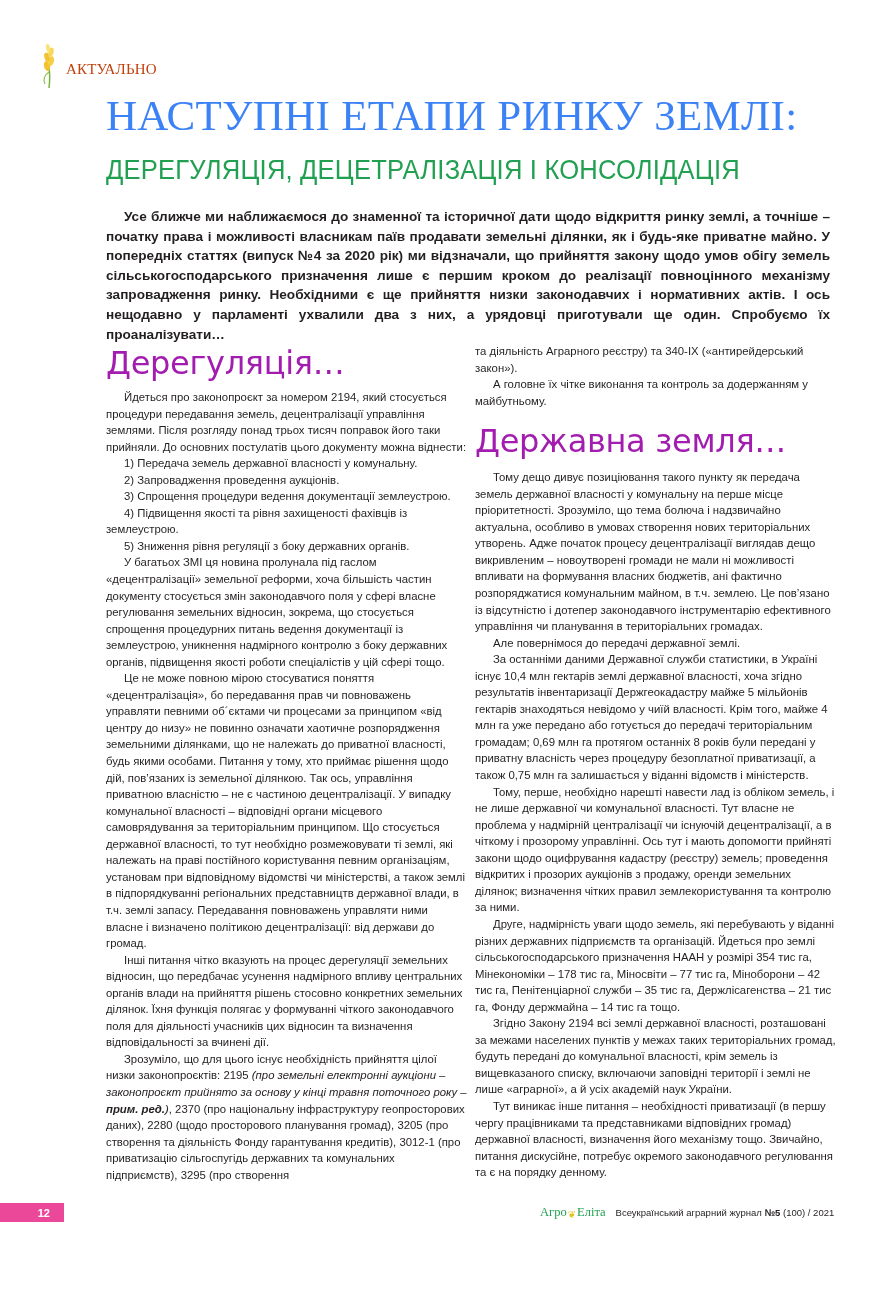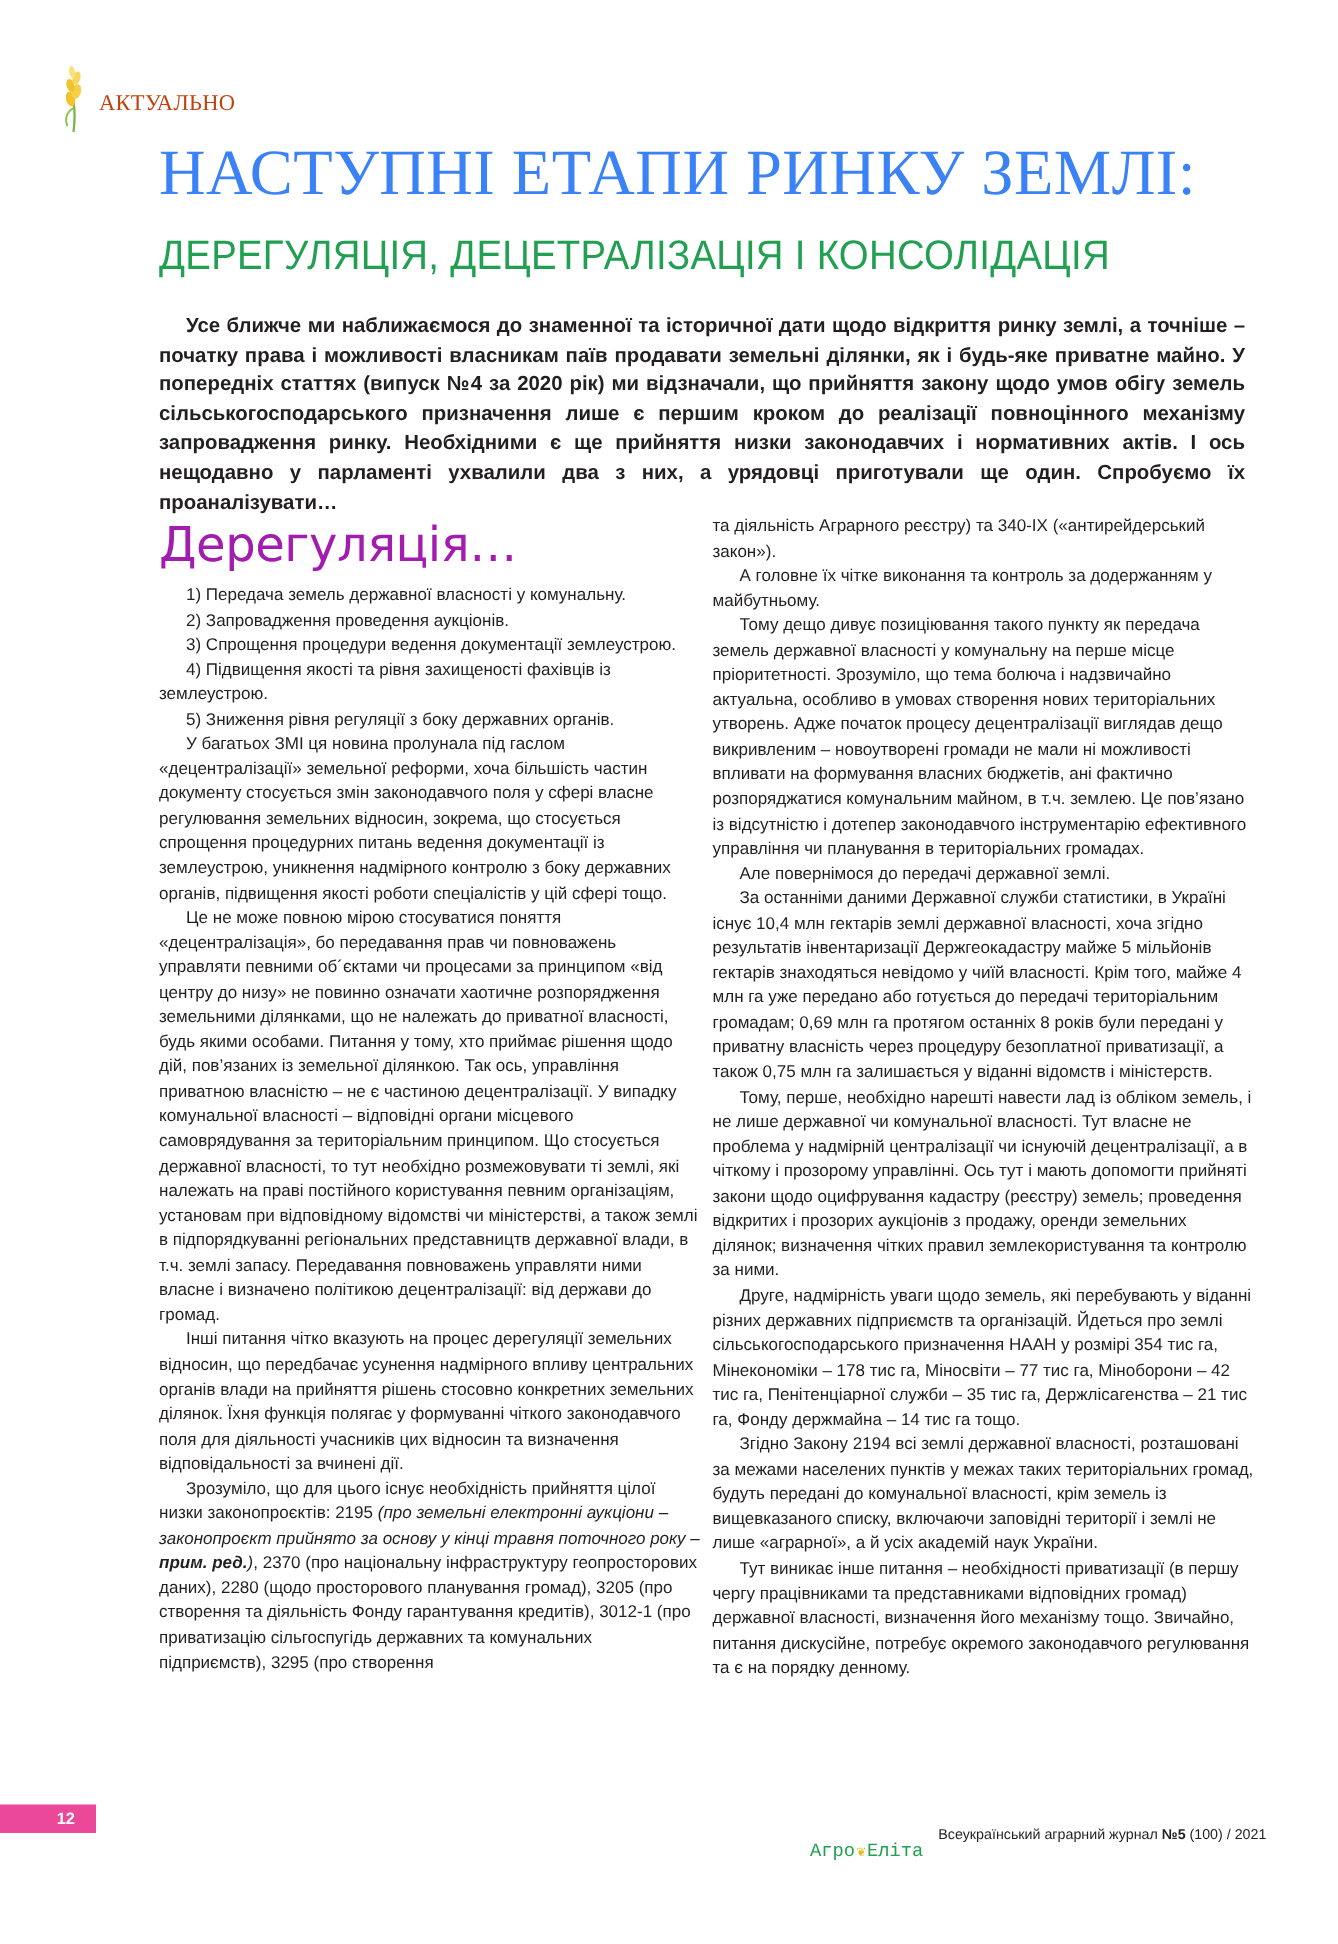--- a/index.html
+++ b/index.html
@@ -20,21 +20,21 @@
   .col-left { left: 106px; }
   .col-right { left: 475px; }
   .col p { margin: 0; text-indent: 18px; text-align: left; }
   .col p.noindent { text-indent: 0; }
   .col h2 { font-family: "DejaVu Sans", sans-serif; font-weight: normal; color: #a21caf; font-size: 32px; line-height: 32px; margin: 6px 0 10px 0; letter-spacing: -0.3px; }
   .col-left h2 { margin-top: 4px; }
   .col-right h2 { margin-top: 16px; margin-bottom: 12px; }
 
   .footer-page { position: absolute; left: 0; top: 1203px; width: 64px; height: 19px; background: #ec4899; color: #ffffff; font-size: 11px; font-weight: bold; display: flex; align-items: center; justify-content: flex-end; padding-right: 14px; box-sizing: border-box; }
   .footer-brand { position: absolute; left: 540px; top: 1205px; display: flex; align-items: center; gap: 10px; white-space: nowrap; }
-  .brand-logo { font-family: Liberation Mono, monospace; font-size: 12.5px; color: #22a052; display: flex; align-items: flex-end; margin-top: 22px; }
+  .brand-logo { font-family: Liberation Serif, serif; font-size: 12.5px; color: #22a052; display: flex; align-items: flex-end; }
   .brand-leaf { color: #e3c21d; font-size: 10px; margin: 0 1px; }
   .brand-journal { font-size: 9.5px; color: #231f20; text-align: right; }
   .brand-journal b { font-weight: bold; }
 </style>
 </head>
 <body>
 
 <div class="section-tag">
   <svg class="wheat" viewBox="0 0 22 48">
     <path d="M9 46 C10 38 10 32 9 26" stroke="#7cb342" stroke-width="1.5" fill="none"></path>
@@ -48,34 +48,36 @@
   <span class="section-label">АКТУАЛЬНО</span>
 </div>
 
 <h1 class="title">НАСТУПНІ ЕТАПИ РИНКУ ЗЕМЛІ:</h1>
 <h2 class="subtitle">ДЕРЕГУЛЯЦІЯ, ДЕЦЕТРАЛІЗАЦІЯ І КОНСОЛІДАЦІЯ</h2>
 
 <p class="lead"><span class="indent"></span><span>Усе ближче ми наближаємося до знаменної та історичної дати щодо відкриття ринку землі, а точніше – початку права і можливості власникам паїв продавати земельні ділянки, як і будь-яке приватне майно. У попередніх статтях (випуск №4 за 2020 рік) ми відзначали, що прийняття закону щодо умов обігу земель сільськогосподарського призначення лише є першим кроком до реалізації повноцінного механізму запровадження ринку. Необхідними є ще прийняття низки законодавчих і нормативних актів. І ось нещодавно у парламенті ухвалили два з них, а урядовці приготували ще один. Спробуємо їх проаналізувати…</span></p>
 
 <div class="col col-left">
   <h2>Дерегуляція…</h2>
+  <p>Йдеться про законопроєкт за номером 2194, який стосується процедури передавання земель, децентралізації управління землями. Після розгляду понад трьох тисяч поправок його таки прийняли. До основних постулатів цього документу можна віднести:</p>
   <p>1) Передача земель державної власності у комунальну.</p>
   <p>2) Запровадження проведення аукціонів.</p>
   <p>3) Спрощення процедури ведення документації землеустрою.</p>
   <p>4) Підвищення якості та рівня захищеності фахівців із землеустрою.</p>
   <p>5) Зниження рівня регуляції з боку державних органів.</p>
   <p>У багатьох ЗМІ ця новина пролунала під гаслом «децентралізації» земельної реформи, хоча більшість частин документу стосується змін законодавчого поля у сфері власне регулювання земельних відносин, зокрема, що стосується спрощення процедурних питань ведення документації із землеустрою, уникнення надмірного контролю з боку державних органів, підвищення якості роботи спеціалістів у цій сфері тощо.</p>
   <p>Це не може повною мірою стосуватися поняття «децентралізація», бо передавання прав чи повноважень управляти певними об´єктами чи процесами за принципом «від центру до низу» не повинно означати хаотичне розпорядження земельними ділянками, що не належать до приватної власності, будь якими особами. Питання у тому, хто приймає рішення щодо дій, пов’язаних із земельної ділянкою. Так ось, управління приватною власністю – не є частиною децентралізації. У випадку комунальної власності – відповідні органи місцевого самоврядування за територіальним принципом. Що стосується державної власності, то тут необхідно розмежовувати ті землі, які належать на праві постійного користування певним організаціям, установам при відповідному відомстві чи міністерстві, а також землі в підпорядкуванні регіональних представництв державної влади, в т.ч. землі запасу. Передавання повноважень управляти ними власне і визначено політикою децентралізації: від держави до громад.</p>
   <p>Інші питання чітко вказують на процес дерегуляції земельних відносин, що передбачає усунення надмірного впливу центральних органів влади на прийняття рішень стосовно конкретних земельних ділянок. Їхня функція полягає у формуванні чіткого законодавчого поля для діяльності учасників цих відносин та визначення відповідальності за вчинені дії.</p>
   <p><span>Зрозуміло, що для цього існує необхідність прийняття цілої низки законопроєктів: 2195 </span><i>(про земельні електронні аукціони – законопроєкт прийнято за основу у кінці травня поточного року – </i><i><b>прим. ред.</b></i><i>)</i><span>, 2370 (про національну інфраструктуру геопросторових даних), 2280 (щодо просторового планування громад), 3205 (про створення та діяльність Фонду гарантування кредитів), 3012-1 (про приватизацію сільгоспугідь державних та комунальних підприємств), 3295 (про створення</span></p>
 </div>
 
 <div class="col col-right">
   <p class="noindent">та діяльність Аграрного реєстру) та 340-IX («антирейдерський закон»).</p>
   <p>А головне їх чітке виконання та контроль за додержанням у майбутньому.</p>
+  <h2>Державна земля…</h2>
   <p>Тому дещо дивує позиціювання такого пункту як передача земель державної власності у комунальну на перше місце пріоритетності. Зрозуміло, що тема болюча і надзвичайно актуальна, особливо в умовах створення нових територіальних утворень. Адже початок процесу децентралізації виглядав дещо викривленим – новоутворені громади не мали ні можливості впливати на формування власних бюджетів, ані фактично розпоряджатися комунальним майном, в т.ч. землею. Це пов’язано із відсутністю і дотепер законодавчого інструментарію ефективного управління чи планування в територіальних громадах.</p>
   <p>Але повернімося до передачі державної землі.</p>
   <p>За останніми даними Державної служби статистики, в Україні існує 10,4 млн гектарів землі державної власності, хоча згідно результатів інвентаризації Держгеокадастру майже 5 мільйонів гектарів знаходяться невідомо у чиїй власності. Крім того, майже 4 млн га уже передано або готується до передачі територіальним громадам; 0,69 млн га протягом останніх 8 років були передані у приватну власність через процедуру безоплатної приватизації, а також 0,75 млн га залишається у віданні відомств і міністерств.</p>
   <p>Тому, перше, необхідно нарешті навести лад із обліком земель, і не лише державної чи комунальної власності. Тут власне не проблема у надмірній централізації чи існуючій децентралізації, а в чіткому і прозорому управлінні. Ось тут і мають допомогти прийняті закони щодо оцифрування кадастру (реєстру) земель; проведення відкритих і прозорих аукціонів з продажу, оренди земельних ділянок; визначення чітких правил землекористування та контролю за ними.</p>
   <p>Друге, надмірність уваги щодо земель, які перебувають у віданні різних державних підприємств та організацій. Йдеться про землі сільськогосподарського призначення НААН у розмірі 354 тис га, Мінекономіки – 178 тис га, Міносвіти – 77 тис га, Міноборони – 42 тис га, Пенітенціарної служби – 35 тис га, Держлісагенства – 21 тис га, Фонду держмайна – 14 тис га тощо.</p>
   <p>Згідно Закону 2194 всі землі державної власності, розташовані за межами населених пунктів у межах таких територіальних громад, будуть передані до  комунальної власності, крім земель із вищевказаного списку, включаючи заповідні території і землі не лише «аграрної», а й усіх академій наук України.</p>
   <p>Тут виникає інше питання – необхідності приватизації (в першу чергу працівниками та представниками відповідних громад) державної власності, визначення його механізму тощо. Звичайно, питання дискусійне, потребує окремого законодавчого регулювання та є на порядку денному.</p>
 </div>
 
 <div class="footer-page">

